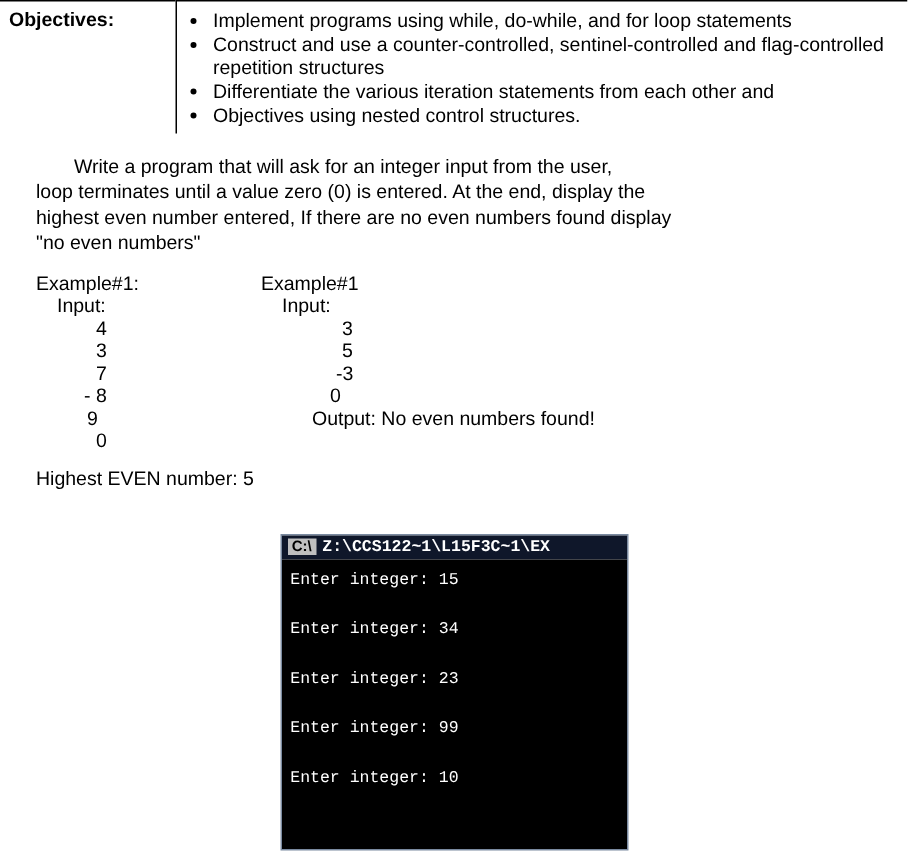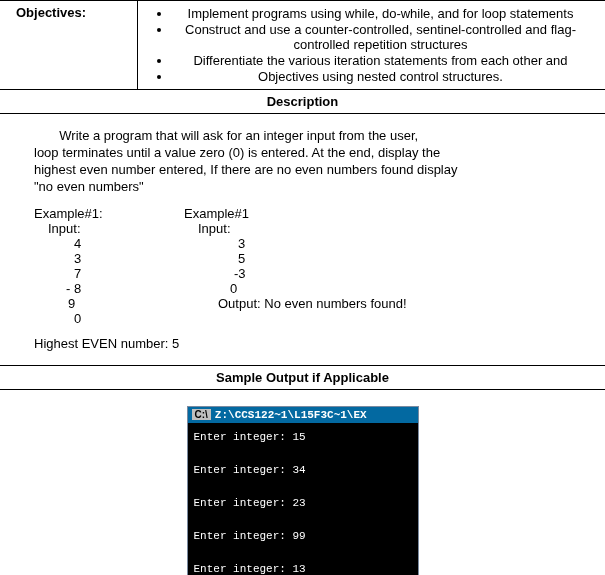--- a/index.html
+++ b/index.html
@@ -9,38 +9,37 @@
     padding: 0;
     color: #000;
     width: 605px;
   }
   table.main {
     border-collapse: collapse;
     width: 100%;
   }
   table.main td {
     vertical-align: top;
-    padding: 4px 16px;
+    padding: 4px 6px;
     margin-top: 40px;
   }
   .hr {
     border-top: 1px solid #000;
   }
   .objectives-label {
     font-weight: bold;
     width: 105px;
     border-right: 1px solid #000;
   }
   ul.objlist {
     margin: 0;
     padding-left: 18px;
   }
   ul.objlist li {
     margin: 1px 0;
-    text-align: center;
   }
   .section-header {
     text-align: center;
     font-weight: bold;
     border-top: 1px solid #000;
     border-bottom: 1px solid #000;
     padding: 4px 0;
   }
   .desc-body {
     padding: 10px 18px;
@@ -70,21 +69,21 @@
     justify-content: center;
     padding: 12px 0;
   }
   .terminal {
     width: 230px;
     border: 1px solid #7a8aa0;
     font-family: "Courier New", monospace;
     font-size: 11px;
   }
   .terminal-title {
-    background: #0369a1;
+    background: #0f172a;
     color: #fff;
     padding: 2px 4px;
     font-size: 11px;
     font-weight: bold;
     white-space: nowrap;
     overflow: hidden;
   }
   .terminal-title .cx {
     background: #bfbfbf;
     color: #000;
@@ -110,23 +109,20 @@
       <tr class="hr">
     <td class="objectives-label">Objectives:</td>
     <td>
       <ul class="objlist">
         <li>Implement programs using while, do-while, and for loop statements</li>
         <li>Construct and use a counter-controlled, sentinel-controlled and flag-controlled repetition structures</li>
         <li>Differentiate the various iteration statements from each other and</li>
         <li>Objectives using nested control structures.</li>
       </ul>
     </td>
-  </tr>
-  <tr>
-    <td colspan="2" class="section-header">Description</td>
   </tr>
   <tr>
     <td colspan="2">
       <div class="desc-body">
         <div>&nbsp;&nbsp;&nbsp;&nbsp;&nbsp;&nbsp;&nbsp;Write a program that will ask for an integer input from the user,</div>
         <div>loop terminates until a value zero (0) is entered.  At the end, display the</div>
         <div>highest even number entered, If there are no even numbers found display</div>
         <div>"no even numbers"</div>
       </div>
       <div class="examples">
@@ -161,38 +157,35 @@
         <div class="ex-row">
           <div class="ex-col1 ex-nums">0</div>
           <div class="ex-col2"></div>
         </div>
         <div style="height:10px"></div>
         <div>Highest EVEN number:  5</div>
       </div>
     </td>
   </tr>
   <tr>
-    <td colspan="2" class="section-header">Sample Output if Applicable</td>
-  </tr>
-  <tr>
     <td colspan="2">
       <div class="terminal-wrap">
         <div class="terminal">
           <div class="terminal-title">
             <span class="cx">C:\</span><span>Z:\CCS122~1\L15F3C~1\EX</span>
           </div>
           <div class="terminal-body"><span>Enter integer: 15</span>
 
 <span>Enter integer: 34</span>
 
 <span>Enter integer: 23</span>
 
 <span>Enter integer: 99</span>
 
-<span>Enter integer: 13</span>
+<span>Enter integer: 10</span>
 
 
 </div>
         </div>
       </div>
     </td>
   </tr>
 </tbody>
   </table>
 

